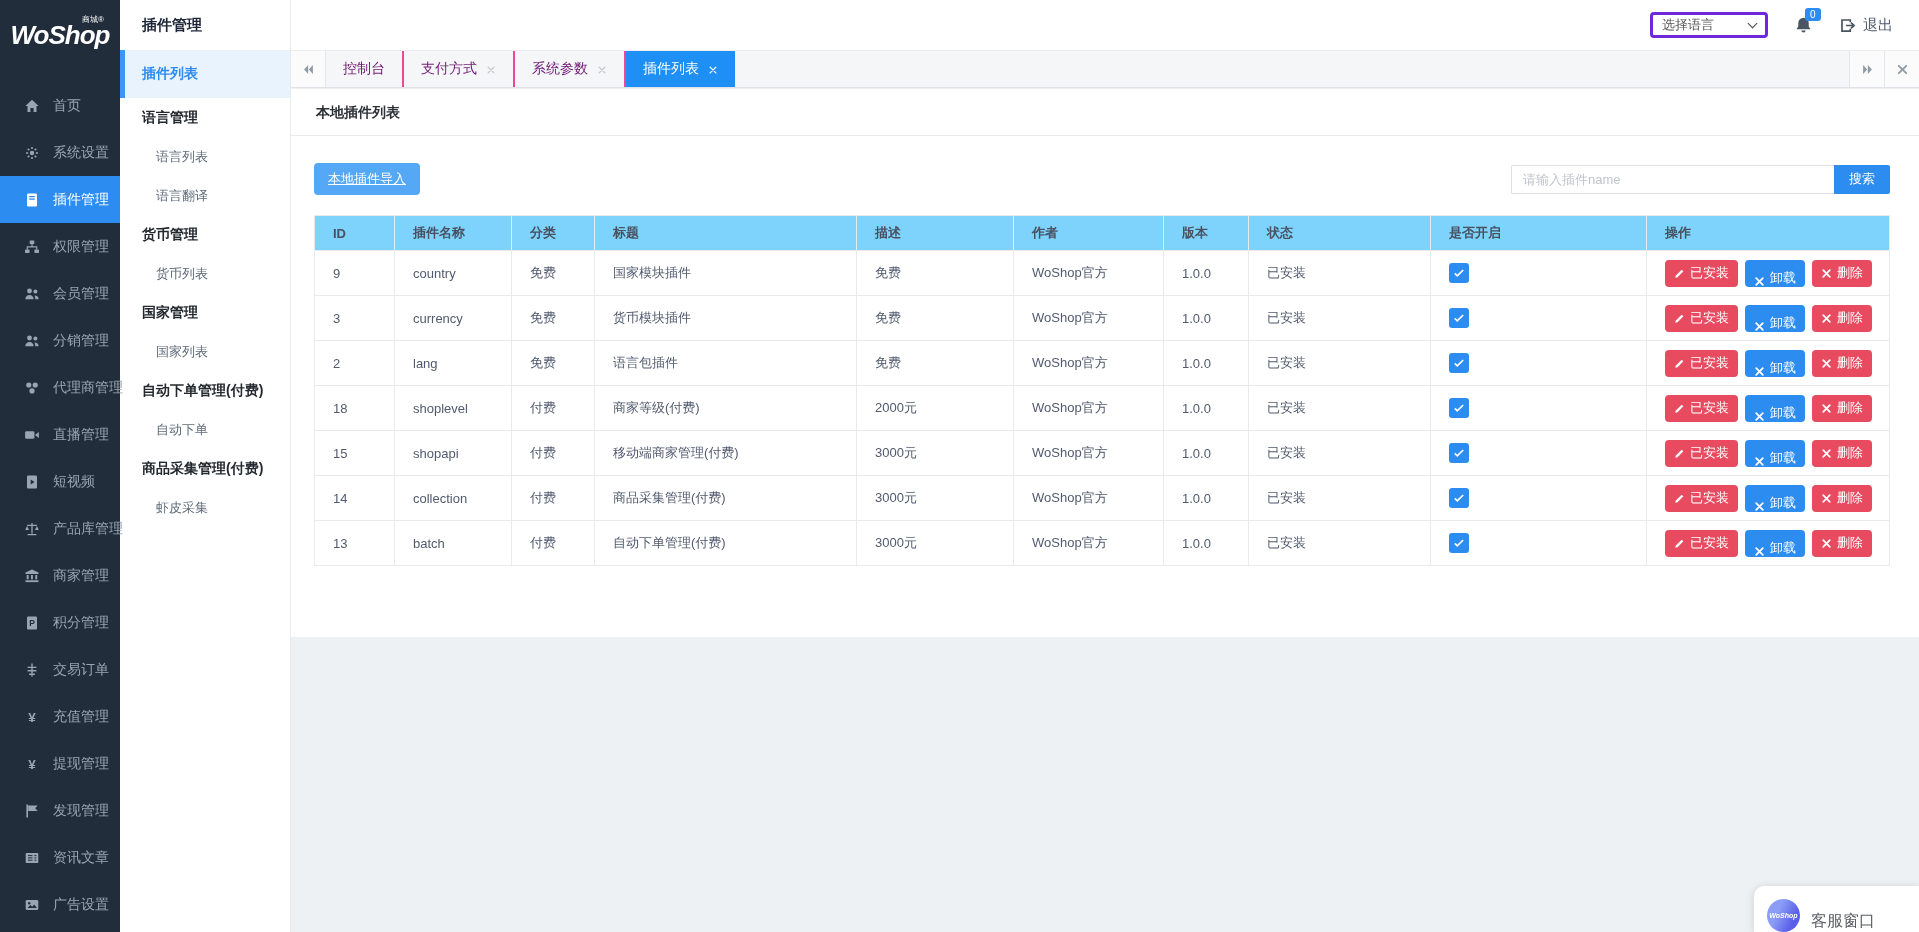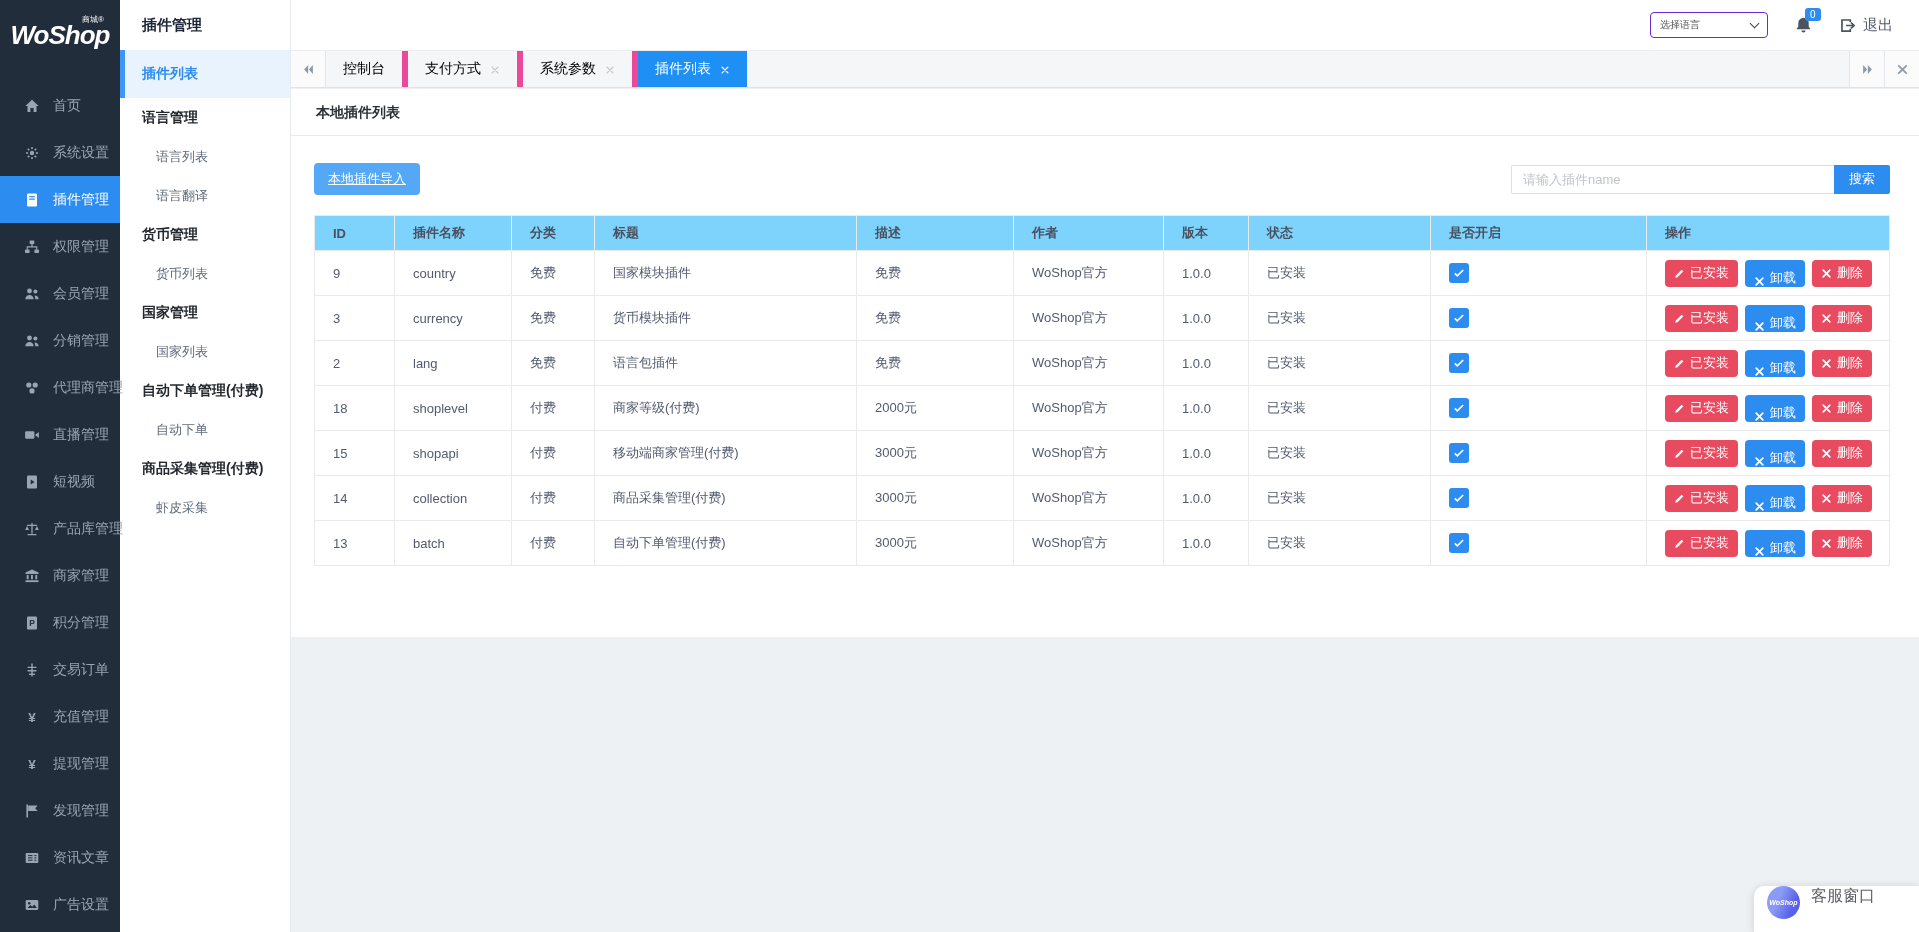--- a/index.html
+++ b/index.html
@@ -28,41 +28,41 @@
   .sm-active { height:48px; background:#e8f3fe; border-left:5px solid #3d95f7; padding-left:17px;
     color:#2d8cf0; font-size:14px; font-weight:bold; }
   .sm-section { height:39px; padding-left:22px; font-size:14px; font-weight:bold; color:#24292f; }
   .sm-sub { height:39px; padding-left:36px; font-size:13px; color:#5f6b7a;text-align:right; }
 
   
   .main { position:absolute; left:291px; top:0; right:0; height:932px; }
 
   .topbar { height:50px; background:#fff; display:flex; align-items:center; justify-content:flex-end;
     padding-right:26px; gap:26px; }
-  .lang-select { width:118px; height:26px; border:1px solid #6d28d9; border-radius:4px; background:#fff;
-    display:flex; align-items:center; justify-content:space-between; padding:0 9px; font-size:10px; color:#555; cursor:pointer; }
+  .lang-select { width:118px; height:26px; border:3px solid #6d28d9; border-radius:4px; background:#fff;
+    display:flex; align-items:center; justify-content:space-between; padding:0 9px; font-size:13px; color:#555; cursor:pointer; }
   .chevron { width:7px; height:7px; border-right:1.6px solid #444; border-bottom:1.6px solid #444;
     transform:rotate(45deg); margin-top:-4px; }
   .bell-wrap { position:relative; cursor:pointer; color:#4a5562; }
   .bell-wrap svg { width:19px; height:19px; }
   .badge { position:absolute; top:-7px; left:11px; background:#2d8cf0; color:#fff; font-size:10px;
     line-height:13px; padding:0 5px; border-radius:3px; }
   .logout { display:flex; align-items:center; gap:7px; color:#515a6e; font-size:15px; cursor:pointer; }
   .logout svg { width:17px; height:17px; color:#4a5562; }
 
   .tabbar { height:38px; background:#f5f6f8; border-top:1px solid #ebedf0; border-bottom:1px solid #dfe3e8;
     display:flex; align-items:stretch; }
   .tnav { width:35px; background:#fbfbfc; display:flex; align-items:center; justify-content:center;
     color:#8f9aa4; cursor:pointer; }
   .tnav.lft { border-right:1px solid #e3e7eb; }
   .tnav.rgt { border-left:1px solid #e3e7eb; }
   .tnav svg { width:13px; height:13px; }
   .tabs { display:flex; align-items:stretch; }
-  .tab { padding:0 17px; display:flex; align-items:center; gap:9px; font-size:14px; color:#000000;
-    border-right:6px solid #ec4899; cursor:pointer; white-space:nowrap; }
+  .tab { padding:0 17px; display:flex; align-items:center; gap:9px; font-size:14px; color:#701a75;
+    border-right:2px solid #ec4899; cursor:pointer; white-space:nowrap; }
   .tab .tclose { color:#c2c8cf; }
   .tab .tclose svg { width:10px; height:10px; }
   .tab.active { background:#1e90f5; color:#fff; border-right:none; }
   .tab.active .tclose { color:#fff; }
   .tab-spacer { flex:1; }
 
   .content { position:absolute; top:89px; left:0; right:0; height:548px; background:#fff; }
   .card-header { height:47px; line-height:47px; padding-left:25px; font-size:14px; font-weight:bold;
     color:#2c3138; border-bottom:1px solid #e8eaec; }
   .toolbar { display:flex; justify-content:space-between; align-items:center; padding:27px 29px 0 23px; }
@@ -85,21 +85,21 @@
   .checkbox svg { width:12px; height:12px; }
   .actions { display:flex; gap:7px; }
   .abtn { height:27px; border:none; border-radius:4px; color:#fff; font-size:13px; cursor:pointer;
     display:inline-flex; align-items:center; gap:5px; padding:0 9px; font-family:inherit; white-space:nowrap; }
   .abtn svg { width:11px; height:11px; }
   .abtn.red { background:#e84a5f; }
   .abtn.blue { background:#2d8cf0;align-items:flex-end; }
 
   
   .chat-widget { position:absolute; right:0; bottom:0; width:165px; height:46px; background:#fff;
-    border-radius:10px 0 0 0; box-shadow:0 1px 9px rgba(0,0,0,.14); display:flex; align-items:flex-start;
+    border-radius:10px 0 0 0; box-shadow:0 1px 9px rgba(0,0,0,.14); display:flex; align-items:flex-end;
     gap:11px; padding-left:13px; cursor:pointer; z-index:5; }
   .chat-logo { width:33px; height:33px; border-radius:50%;
     background:linear-gradient(115deg,#8b9cf6 35%,#5a60e9 75%); display:flex; align-items:center;
     justify-content:center; color:#fff; font-size:7px; font-style:italic; font-weight:bold; }
   .chat-label { font-size:16px; color:#5d6066; }
 </style>
 </head>
 <body>
 
 <div class="left-sidebar">

